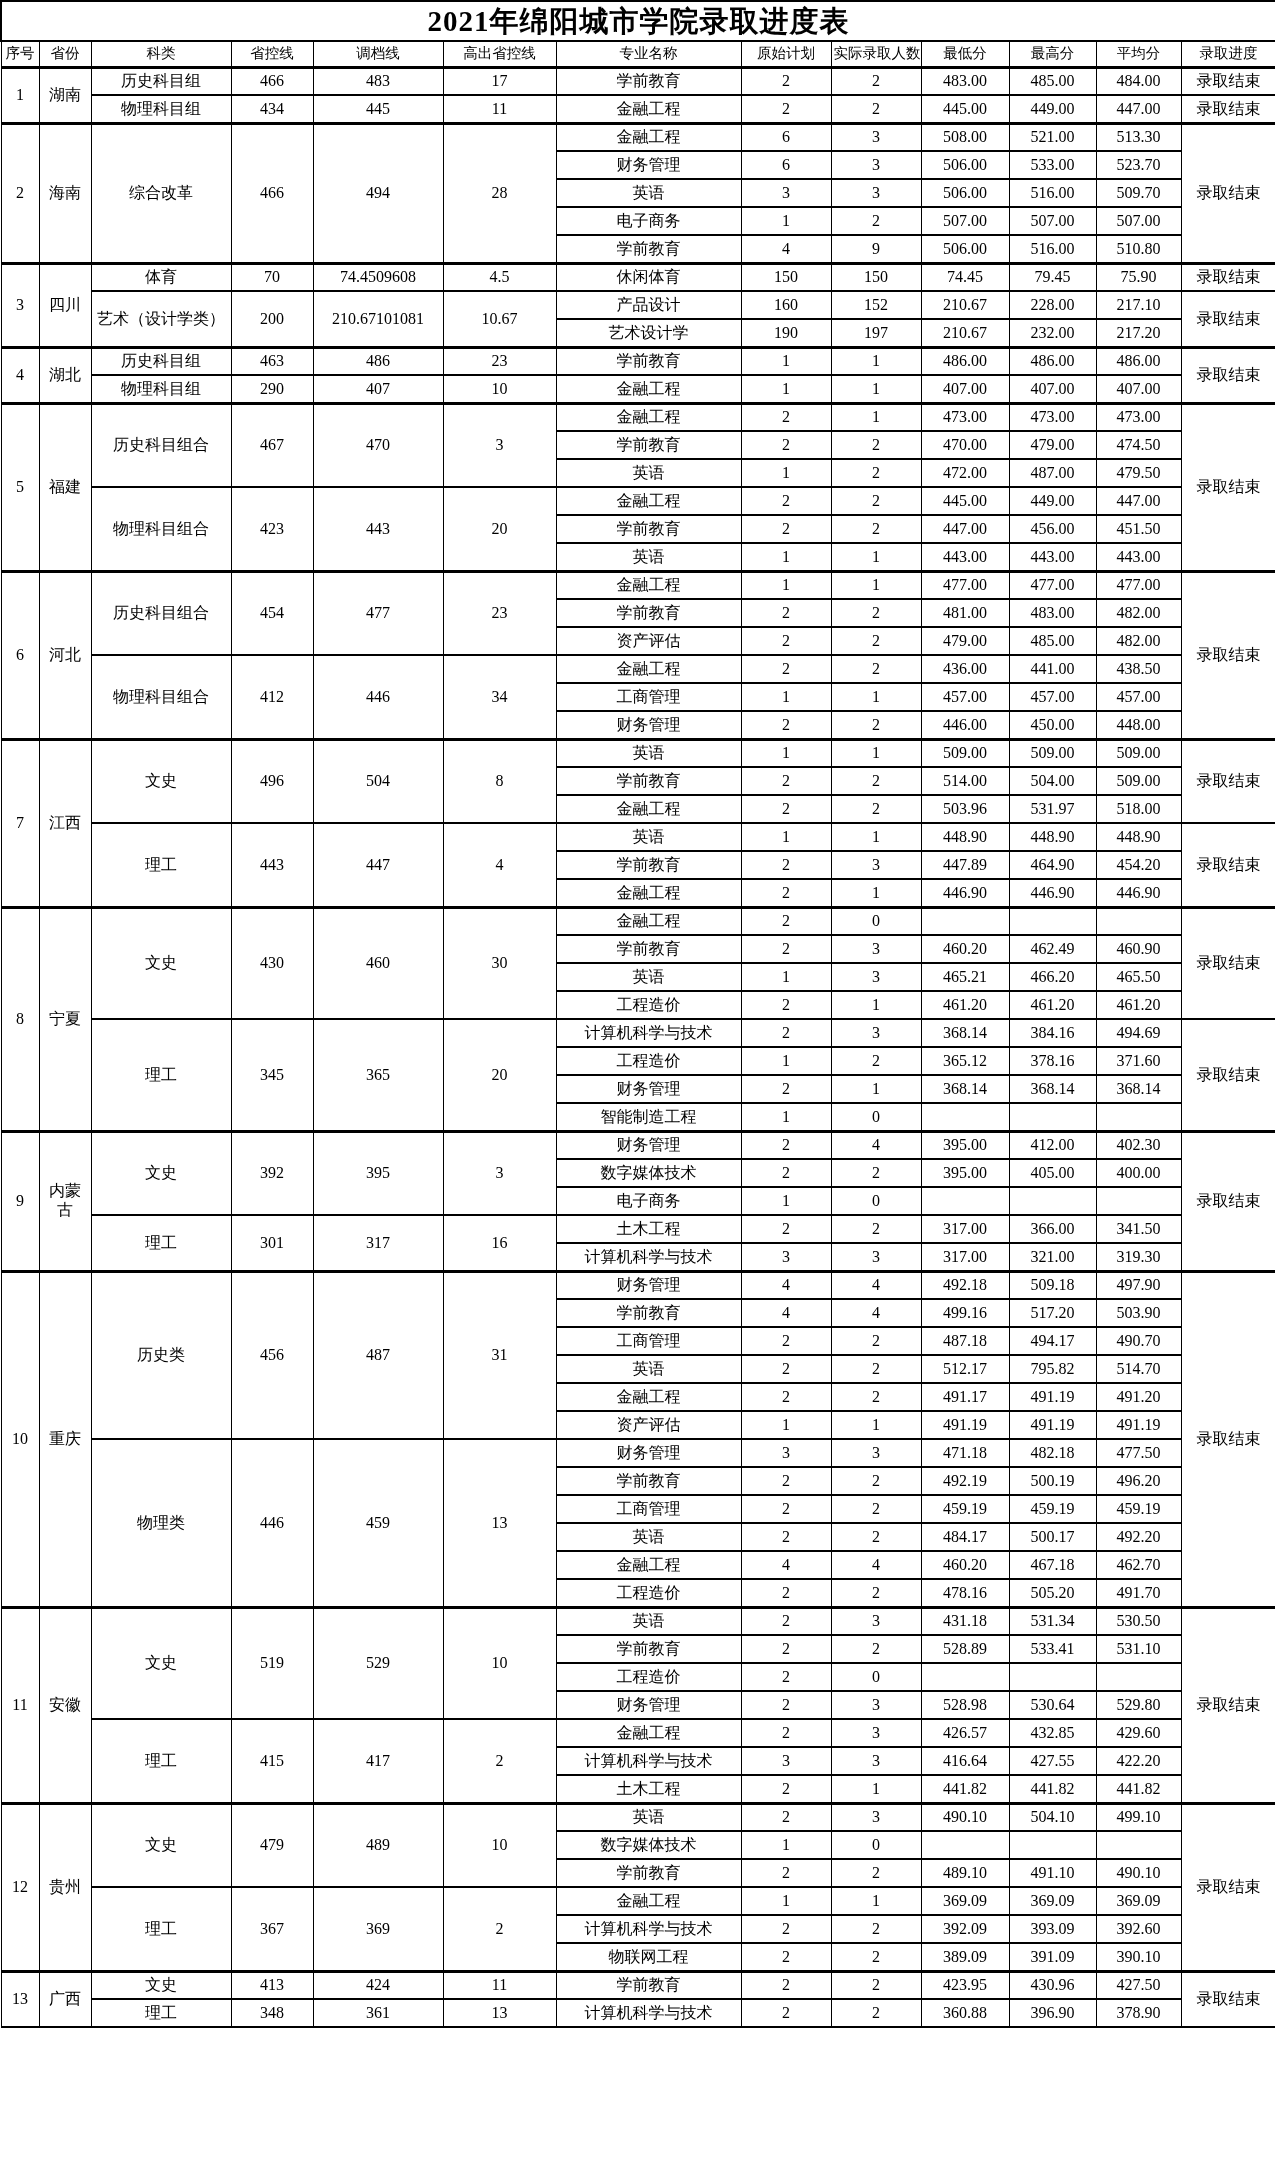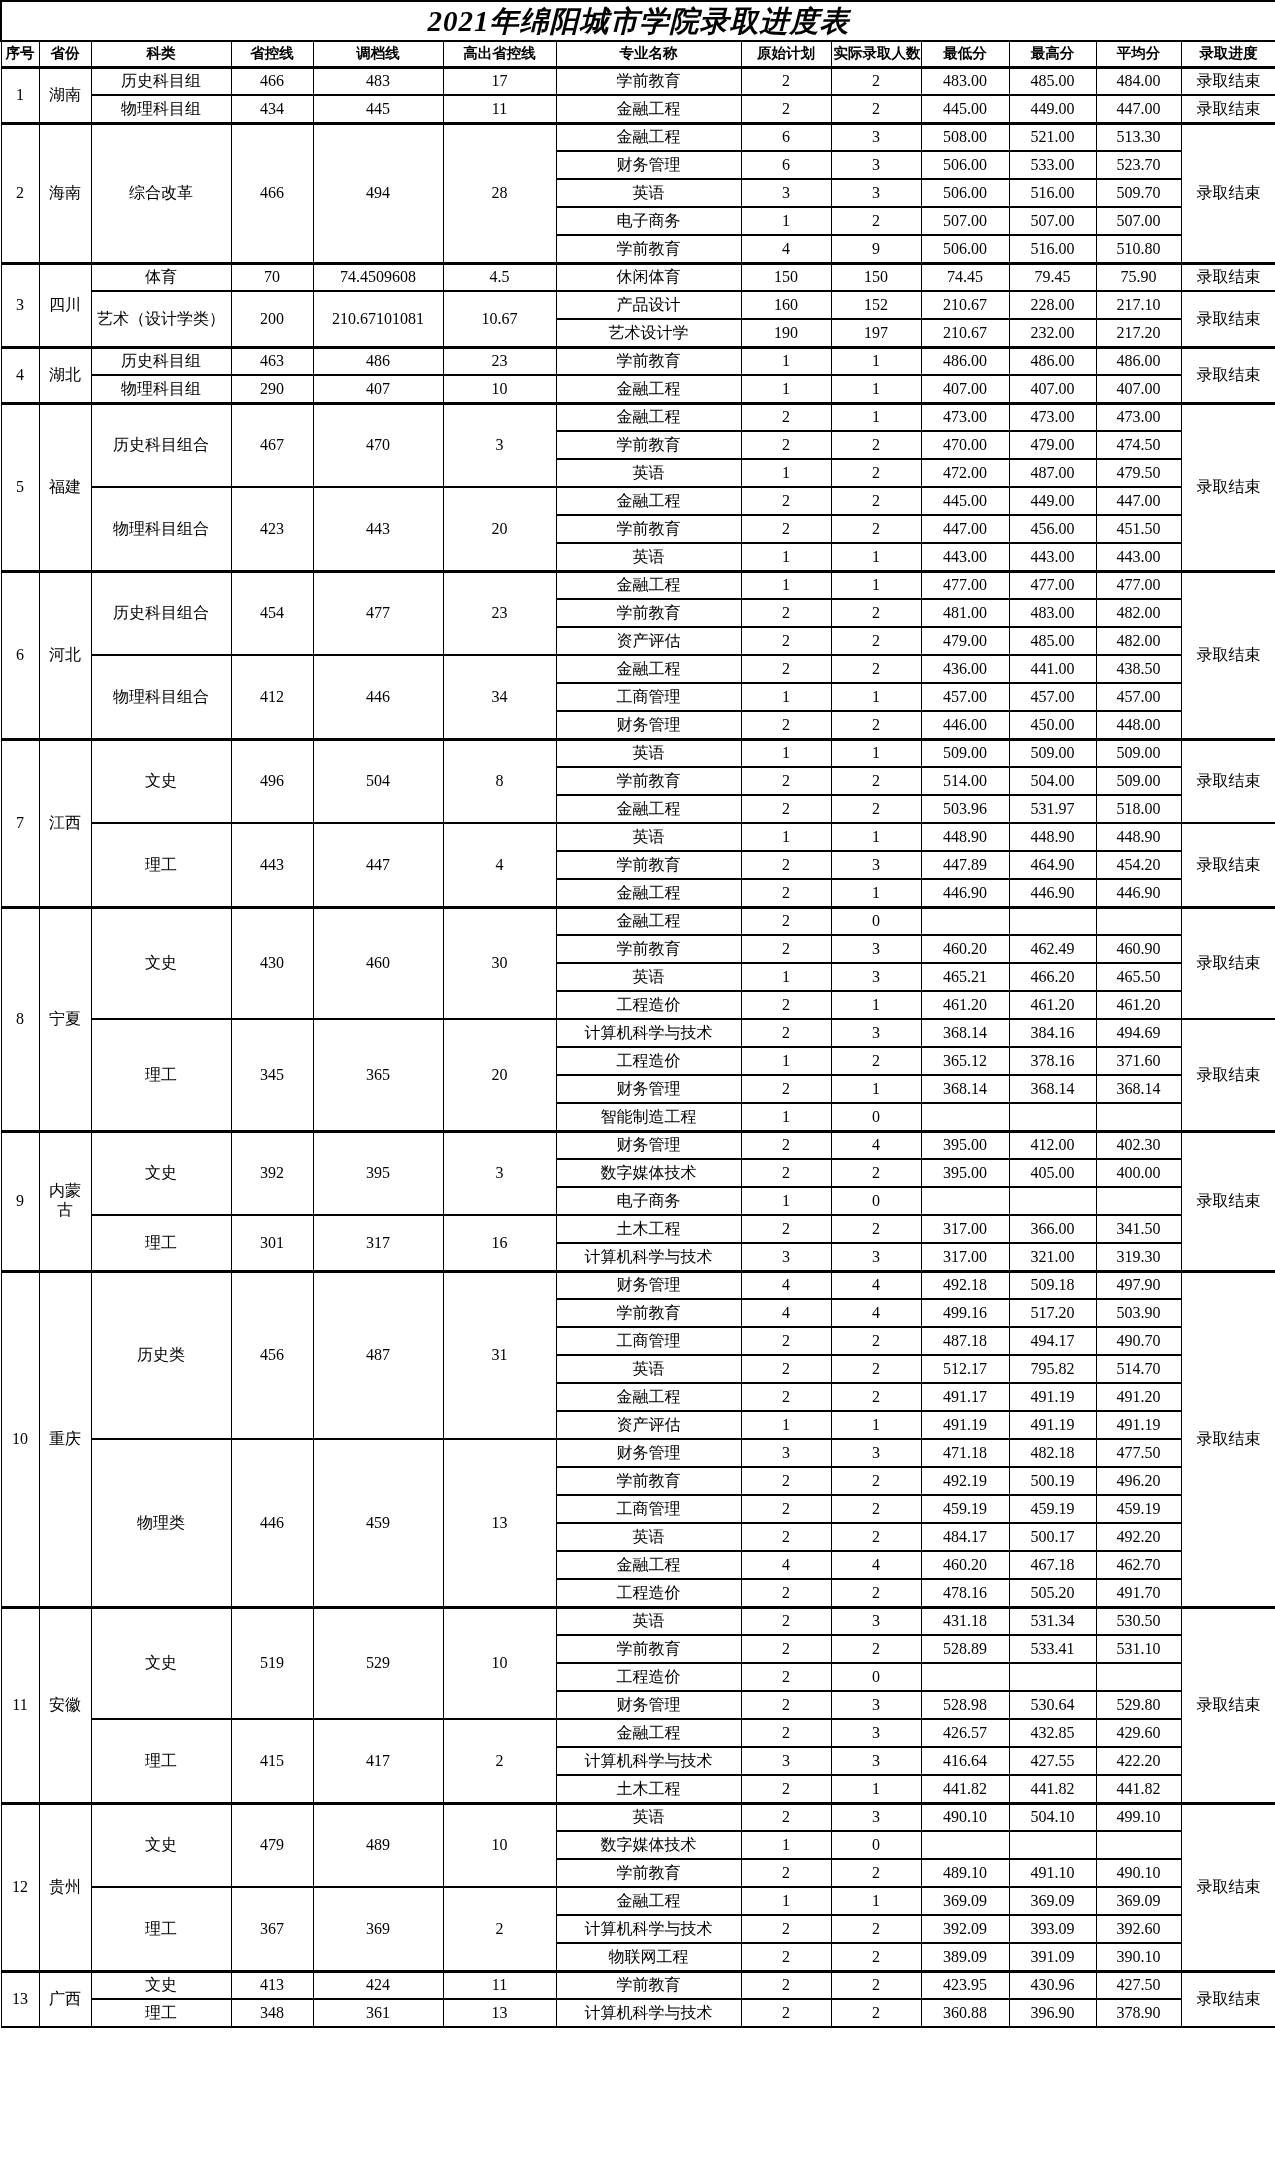--- a/index.html
+++ b/index.html
@@ -27,24 +27,23 @@
     overflow:hidden;
     word-break:break-all;
   }
   .title-cell {
     font-size:29px;
     font-weight:bold;
     height:40px;
     border:2px solid #000;
     letter-spacing:1px;
     white-space:nowrap;
-    font-style:italic;
   }
   thead tr[data-name="header-row"] th {
-    font-weight:bold;
+    font-weight:normal;
     font-size:14.5px;
     height:26px;
     white-space:nowrap;
   }
   tbody td { height:28px; }
   tr.prov-first td { border-top:3px solid #000; }
 </style>
 </head>
 <body>
 

